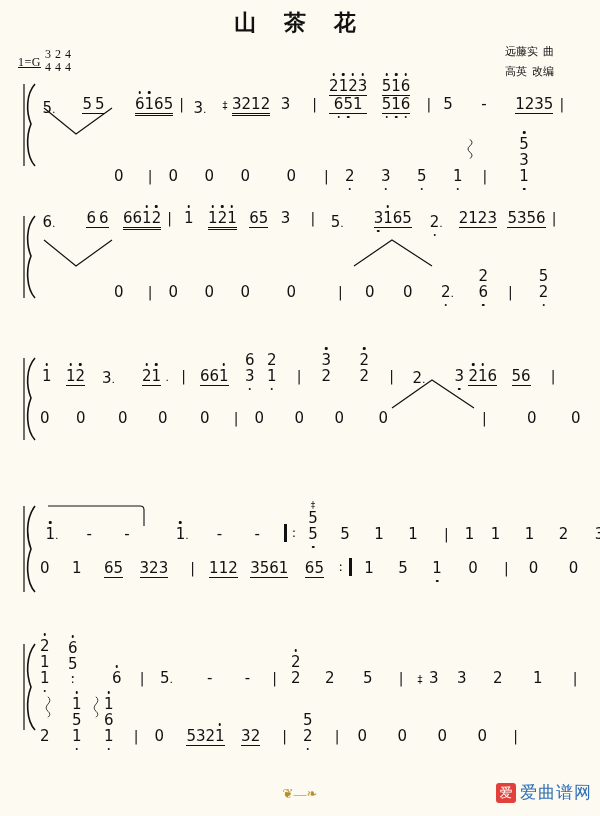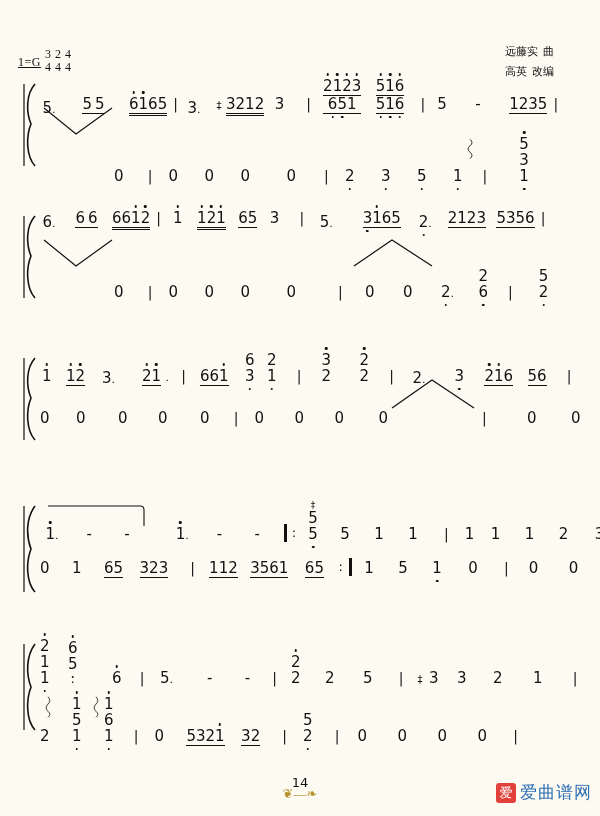--- a/index.html
+++ b/index.html
@@ -202,20 +202,21 @@
     background: #111;
     vertical-align: -3px;
   }
   .dots2 { display:inline-block; width:6px; font-size:13px; line-height:7px; }
 </style>
 </head>
 <body>
 
 <div class="page">
 
+  <div class="title">山 茶 花</div>
 
   <div class="keysig">
     <span class="k">1=G</span>
     <span class="frac">
         <span class="n">3</span>
         <span class="d">4</span>
       </span>
     <span class="frac">
         <span class="n">2</span>
         <span class="d">4</span>
@@ -235,21 +236,21 @@
     <div class="brace">
       <svg width="16" height="86" viewBox="0 0 16 86">
         <path d="M13 2 C4 12, 4 30, 9 42 C4 54, 4 74, 13 84" stroke="#111" stroke-width="1.6" fill="none"></path>
         <path d="M2 2 L2 84" stroke="#111" stroke-width="1.2" fill="none"></path>
       </svg>
     </div>
 
     <div class="row upper">
       <span class="cell" style="width:26px"><span class="num">5</span><span style="font-size:11px">.</span></span>
       <span class="group beam1" style="margin-left:16px"><span class="num">5</span><span class="num" style="margin-left:3px">5</span></span>
-      <span class="group beam2" style="margin-left:20px"><span class="num up">6</span><span class="num up">1</span><span class="num">6</span><span class="num">5</span></span>
+      <span class="group beam2" style="margin-left:26px"><span class="num up">6</span><span class="num up">1</span><span class="num">6</span><span class="num">5</span></span>
       <span class="bar">|</span>
       <span class="cell" style="width:20px"><span class="num">3</span><span style="font-size:11px">.</span></span>
       <span style="margin-left:8px;font-size:10px">‡</span>
       <span class="group beam2"><span class="num">3</span><span class="num">2</span><span class="num">1</span><span class="num">2</span></span>
       <span class="num" style="margin-left:6px">3</span>
       <span class="bar" style="margin-left:16px">|</span>
       <span class="group" style="display:inline-block;text-align:center;margin-left:6px">
         <span class="beam1" style="display:block"><span class="num up">2</span><span class="num up">1</span><span class="num up">2</span><span class="num up">3</span></span>
         <span class="beam1" style="display:block"><span class="num dn">6</span><span class="num dn">5</span><span class="num">1</span></span>
       </span>
@@ -295,21 +296,21 @@
   <div class="system sys2">
     <div class="brace">
       <svg width="16" height="86" viewBox="0 0 16 86">
         <path d="M13 2 C4 12, 4 30, 9 42 C4 54, 4 74, 13 84" stroke="#111" stroke-width="1.6" fill="none"></path>
         <path d="M2 2 L2 84" stroke="#111" stroke-width="1.2" fill="none"></path>
       </svg>
     </div>
 
     <div class="row upper">
       <span class="cell" style="width:26px"><span class="num">6</span><span style="font-size:11px">.</span></span>
-      <span class="group beam1" style="margin-left:9px"><span class="num">6</span><span class="num" style="margin-left:3px">6</span></span>
+      <span class="group beam1" style="margin-left:20px"><span class="num">6</span><span class="num" style="margin-left:3px">6</span></span>
       <span class="group beam2" style="margin-left:10px"><span class="num">6</span><span class="num">6</span><span class="num up">1</span><span class="num up">2</span></span>
       <span class="bar">|</span>
       <span class="num up" style="margin-left:6px">1</span>
       <span class="group beam2" style="margin-left:10px"><span class="num up">1</span><span class="num up">2</span><span class="num up">1</span></span>
       <span class="group beam1" style="margin-left:8px"><span class="num">6</span><span class="num">5</span></span>
       <span class="num" style="margin-left:8px">3</span>
       <span class="bar" style="margin-left:14px">|</span>
       <span class="cell" style="width:24px;margin-left:4px"><span class="num">5</span><span style="font-size:11px">.</span></span>
       <span class="group beam1" style="margin-left:20px"><span class="num dn">3</span><span class="num up">1</span><span class="num">6</span><span class="num">5</span></span>
       <span class="cell" style="width:24px;margin-left:8px"><span class="num dn">2</span><span style="font-size:11px">.</span></span>
@@ -377,21 +378,21 @@
         <span style="display:block" class="num up">3</span>
         <span style="display:block" class="num">2</span>
       </span>
       <span class="group" style="display:inline-block;text-align:center;margin-left:24px;font-size:13px">
         <span style="display:block" class="num up">2</span>
         <span style="display:block" class="num">2</span>
       </span>
       <span class="bar" style="margin-left:14px">|</span>
       <span class="cell" style="width:26px;margin-left:6px"><span class="num">2</span><span style="font-size:11px">.</span></span>
       <span class="num dn" style="margin-left:18px">3</span>
-      <span class="group beam1" style="margin-left:16px"><span class="num up">2</span><span class="num up">1</span><span class="num">6</span></span>
+      <span class="group beam1" style=""><span class="num up">2</span><span class="num up">1</span><span class="num">6</span></span>
       <span class="group beam1" style="margin-left:10px"><span class="num">5</span><span class="num">6</span></span>
       <span class="bar" style="margin-left:14px">|</span>
     </div>
 
     <div class="row lower">
       <span class="num" style="margin-left:4px">0</span>
       <span class="num" style="margin-left:22px">0</span>
       <span class="num" style="margin-left:28px">0</span>
       <span class="num" style="margin-left:26px">0</span>
       <span class="num" style="margin-left:28px">0</span>
@@ -543,21 +544,20 @@
     </div>
 
     <svg class="squiggle" style="left:44px; top:58px" width="10" height="30" viewBox="0 0 10 30">
       <path d="M5 1 q5 5 0 10 q-5 5 0 10 q5 4 0 8" stroke="#111" stroke-width="1.1" fill="none"></path>
     </svg>
     <svg class="squiggle" style="left:92px; top:58px" width="10" height="30" viewBox="0 0 10 30">
       <path d="M5 1 q5 5 0 10 q-5 5 0 10 q5 4 0 8" stroke="#111" stroke-width="1.1" fill="none"></path>
     </svg>
   </div>
 
-  <div class="pagenum">14</div>
   <div class="ornament">❦—❧</div>
 
   <div class="watermark">
     <span class="wm-badge">爱</span>
     <span class="wm-text">爱曲谱网</span>
   </div>
 
 </div>
 
 </body></html>

